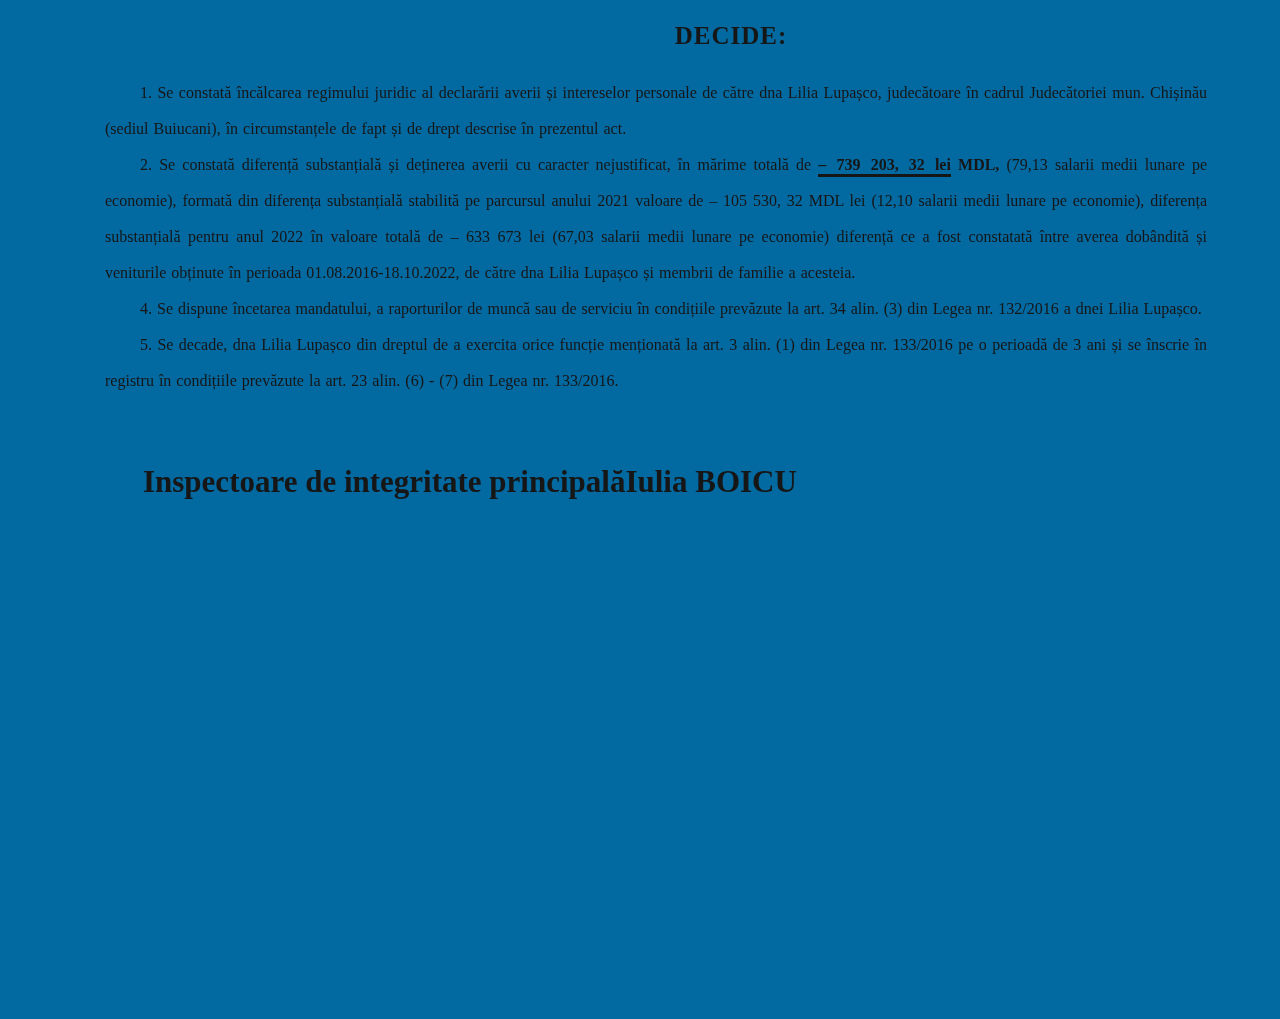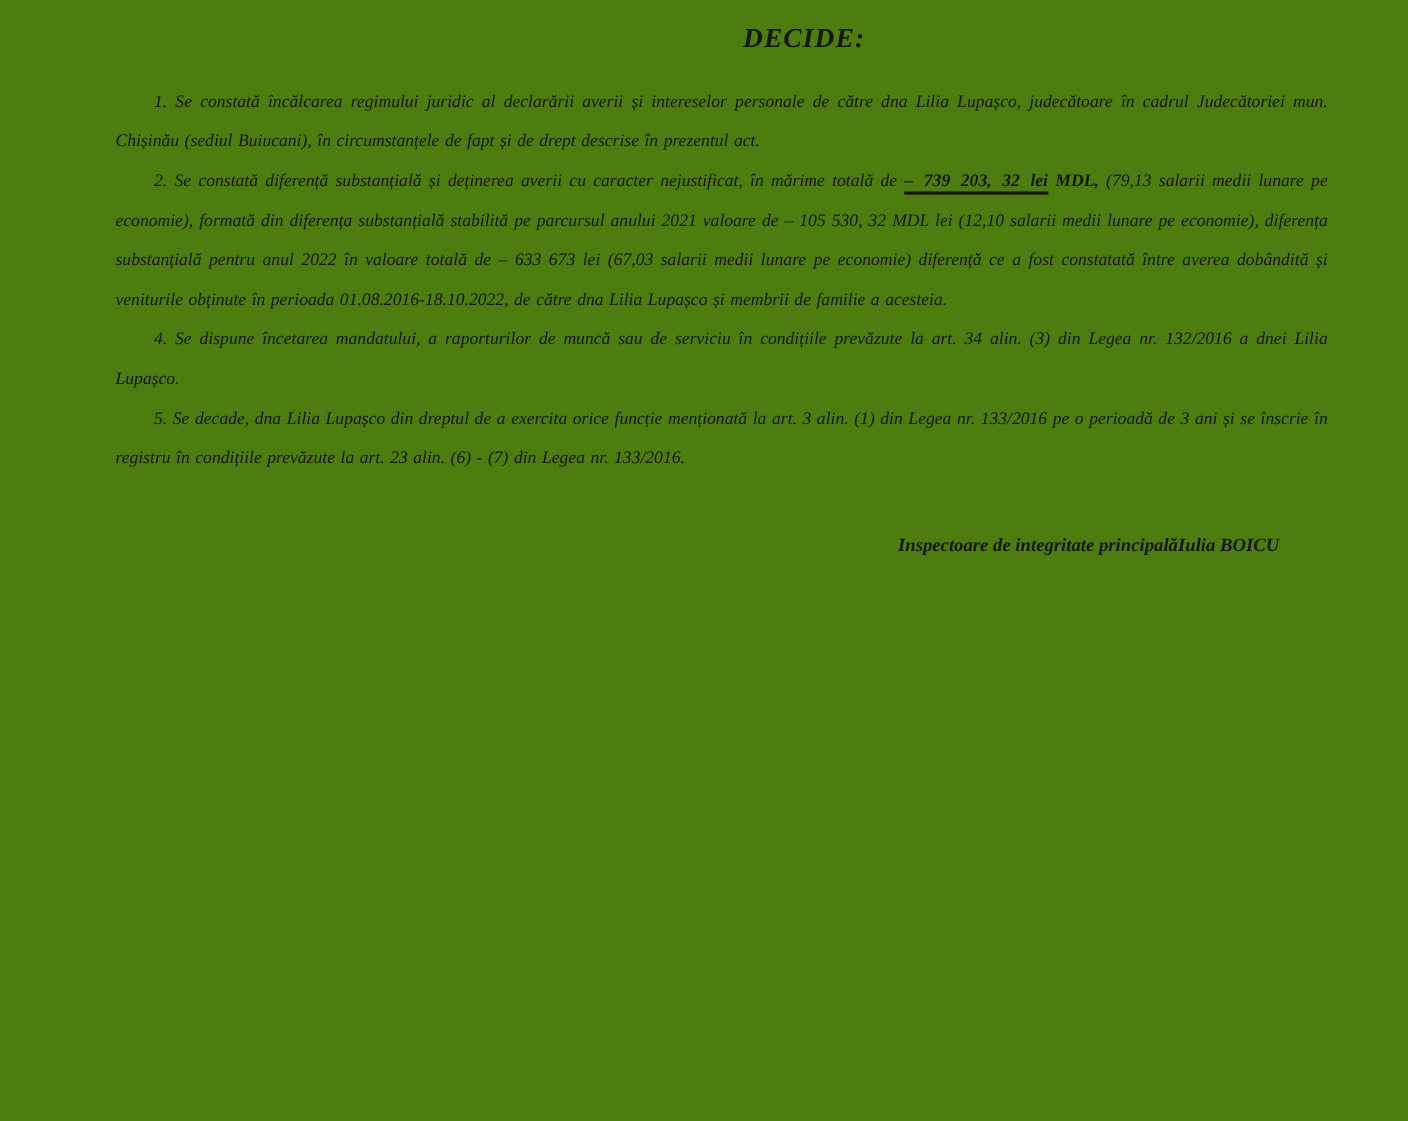--- a/index.html
+++ b/index.html
@@ -6,25 +6,24 @@
   html, body { background: #ffffff; }
   body {
     width: 1280px;
     height: 1019px;
     overflow: hidden;
   }
   .page {
     position: relative;
     width: 1280px;
     height: 1019px;
-    background: #4d7c0f;
+    background: #0369a1;
     font-family: "Liberation Serif", "DejaVu Serif", serif;
     color: #161616;
     overflow: hidden;
-    font-style: italic;
   }
   .content {
     position: absolute;
     left: 105px;
     top: 18px;
     width: 1102px;
   }
   .heading {
     font-size: 25px;
     font-weight: bold;
@@ -43,26 +42,26 @@
   }
   .amount {
     font-weight: bold;
     border-bottom: 3px solid #161616;
     padding-bottom: 1px;
     word-spacing: 4px;
   }
   .bold { font-weight: bold; }
   .signature {
     display: flex;
-    justify-content: flex-end;
+    justify-content: flex-start;
     align-items: flex-end;
-    margin-top: 46px;
+    margin-top: 68px;
     margin-left: 38px;
     font-weight: bold;
-    font-size: 17px;
+    font-size: 31px;
     line-height: 30px;
   }
   .sig-name {
     padding-right: 44px;
     white-space: nowrap;
   }
 </style>
 </head>
 <body>
 

